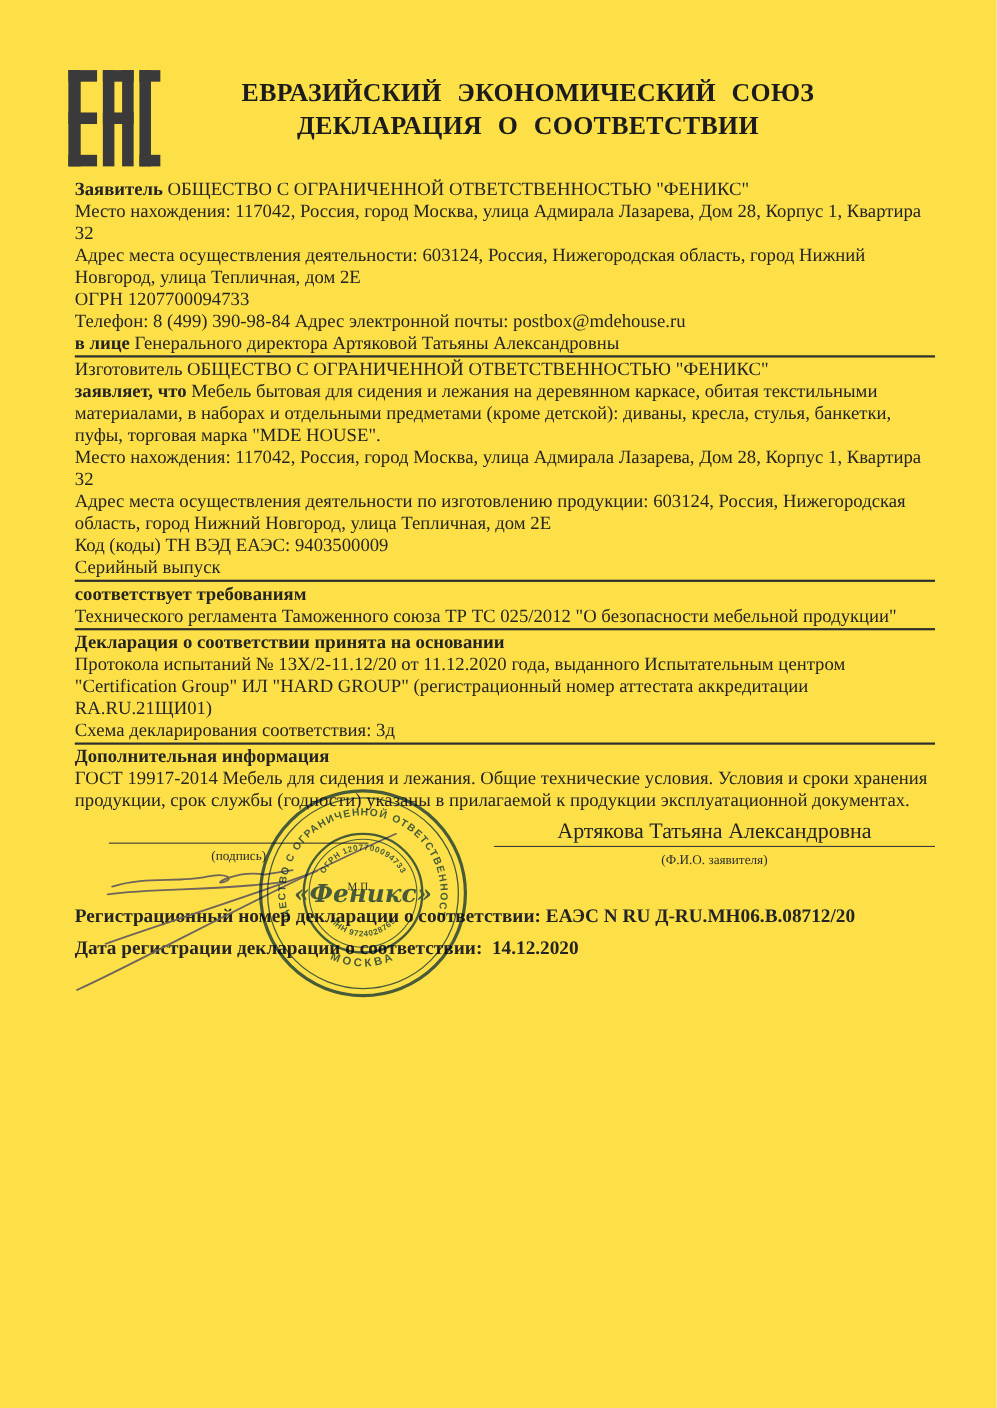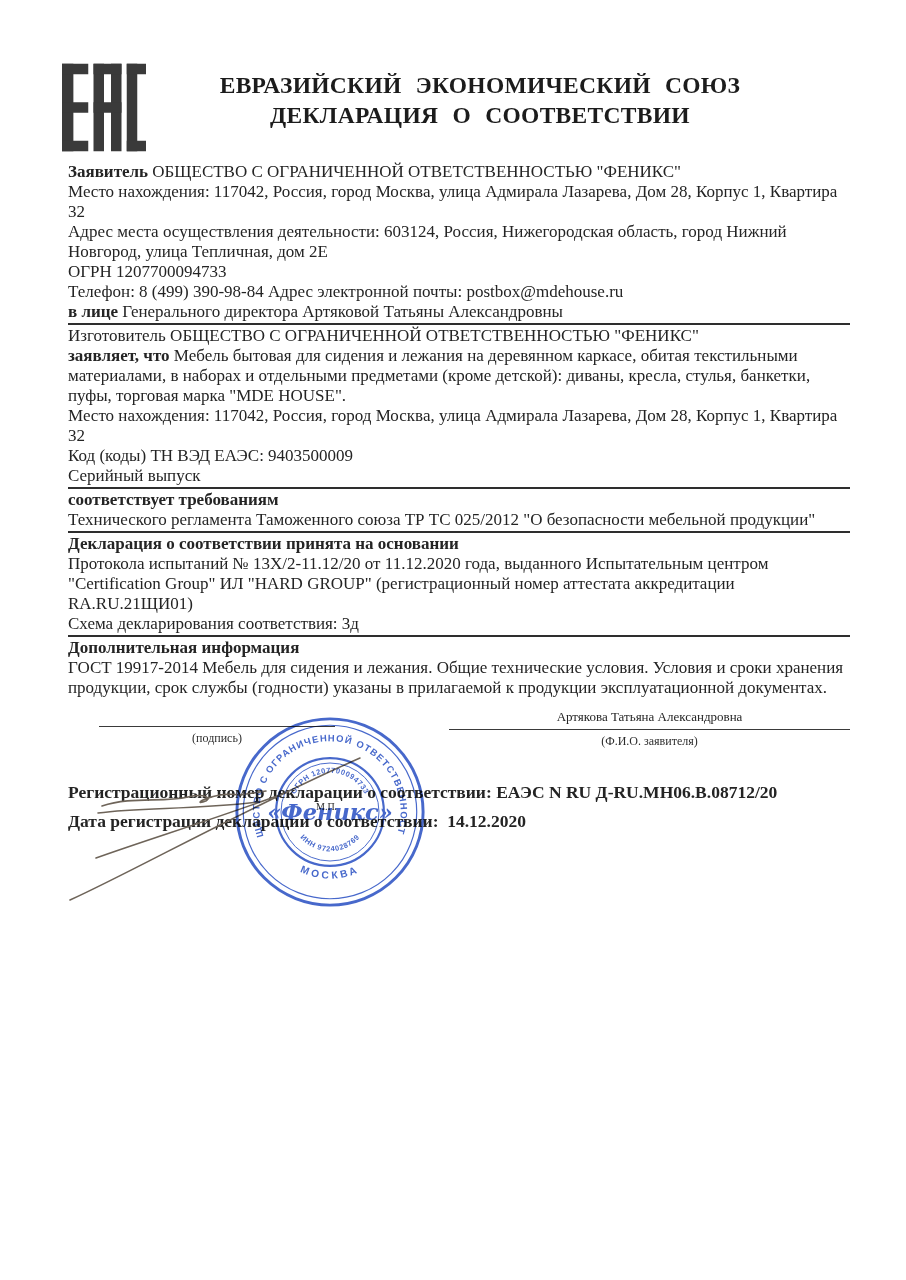--- a/index.html
+++ b/index.html
@@ -1,18 +1,18 @@
 <!DOCTYPE html>
 <html style="--stamp-color: #2d53c4;"><head>
 <meta charset="utf-8">
 <style>
   html,body { margin:0; padding:0; background:#e9e8e4; }
   .page {
     position:relative; width:906px; height:1280px; margin:0 auto;
-    background:#ffffff;
+    background:#fde047;
     font-family:"Liberation Serif","DejaVu Serif",serif;
     color:#242424; overflow:hidden;
   }
   
   .eac { position:absolute; left:62px; top:57px; width:84px; height:101px; }
   
   .title-block {
     position:absolute; left:150px; top:70px; width:660px;
     text-align:center; font-weight:bold; font-size:23.5px; line-height:30px;
     color:#1c1c1c; letter-spacing:0.3px; word-spacing:8px;
@@ -25,21 +25,21 @@
   .content p { margin:0; }
   hr.rule { border:none; border-top:2px solid #2e2e2e; margin:1px 0 1px 0; }
   .b { font-weight:bold; }
   .validity { font-weight:bold; margin-top:4px !important; }
   
   .sig-row { position:relative; margin-top:8px; height:56px; }
   .sig-left { position:absolute; left:31px; top:0; width:236px; text-align:center; }
   .sig-left .line { height:20px; border-bottom:1.5px solid #3a3a3a; }
   .sig-caption { font-size:12px; color:#2c2c2c; padding-top:1px; }
   .sig-right { position:absolute; left:381px; top:0; width:401px; text-align:center; }
-  .sig-right .name { font-size:13px; line-height:21px; border-bottom:1.5px solid #3a3a3a; padding-bottom:2px; }
+  .sig-right .name { font-size:20px; line-height:21px; border-bottom:1.5px solid #3a3a3a; padding-bottom:2px; }
   .reg-line { font-weight:bold; font-size:17.5px; }
   .reg-num { margin-top:20px !important; }
   .reg-date { margin-top:9px !important; }
   
   .autograph { position:absolute; left:62px; top:740px; z-index:4; pointer-events:none; }
   
   .mp-mark { position:absolute; left:316px; top:801px; font-size:10px; color:#2b2b2b; z-index:1; }
   .stamp {
     position:absolute; left:232px; top:714px; width:196px; height:196px; z-index:5;
     color:var(--stamp-color,#2d53c4); opacity:0.88; mix-blend-mode:multiply;
@@ -81,20 +81,21 @@
     <p>Адрес места осуществления деятельности: 603124, Россия, Нижегородская область, город Нижний Новгород, улица Тепличная, дом 2Е</p>
     <p>ОГРН 1207700094733</p>
     <p>Телефон: 8 (499) 390-98-84 Адрес электронной почты: postbox@mdehouse.ru</p>
     <p><span class="b">в лице</span> <span>Генерального директора Артяковой Татьяны Александровны</span></p>
 
     <hr class="rule">
 
     <p>Изготовитель ОБЩЕСТВО С ОГРАНИЧЕННОЙ ОТВЕТСТВЕННОСТЬЮ "ФЕНИКС"</p>
     <p><span class="b">заявляет, что</span> <span>Мебель бытовая для сидения и лежания на деревянном каркасе, обитая текстильными материалами, в наборах и отдельными предметами (кроме детской): диваны, кресла, стулья, банкетки, пуфы, торговая марка "MDE HOUSE".</span></p>
     <p>Место нахождения: 117042, Россия, город Москва, улица Адмирала Лазарева, Дом 28, Корпус 1, Квартира 32</p>
+    <p>Адрес места осуществления деятельности по изготовлению продукции: 603124, Россия, Нижегородская область, город Нижний Новгород, улица Тепличная, дом 2Е</p>
     <p>Код (коды) ТН ВЭД ЕАЭС: 9403500009</p>
     <p>Серийный выпуск</p>
 
     <hr class="rule">
 
     <p class="b">соответствует требованиям</p>
     <p>Технического регламента Таможенного союза ТР ТС 025/2012 "О безопасности мебельной продукции"</p>
 
     <hr class="rule">
 

